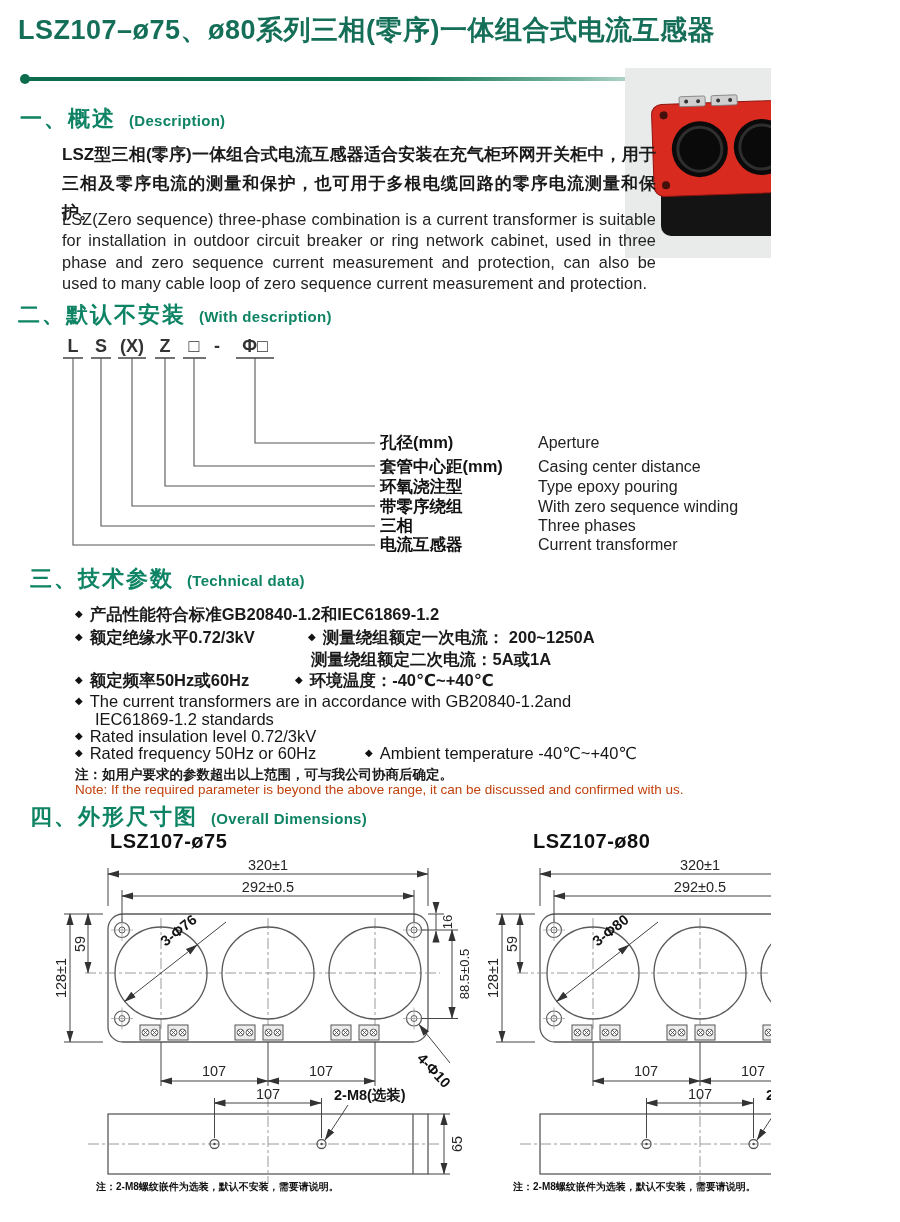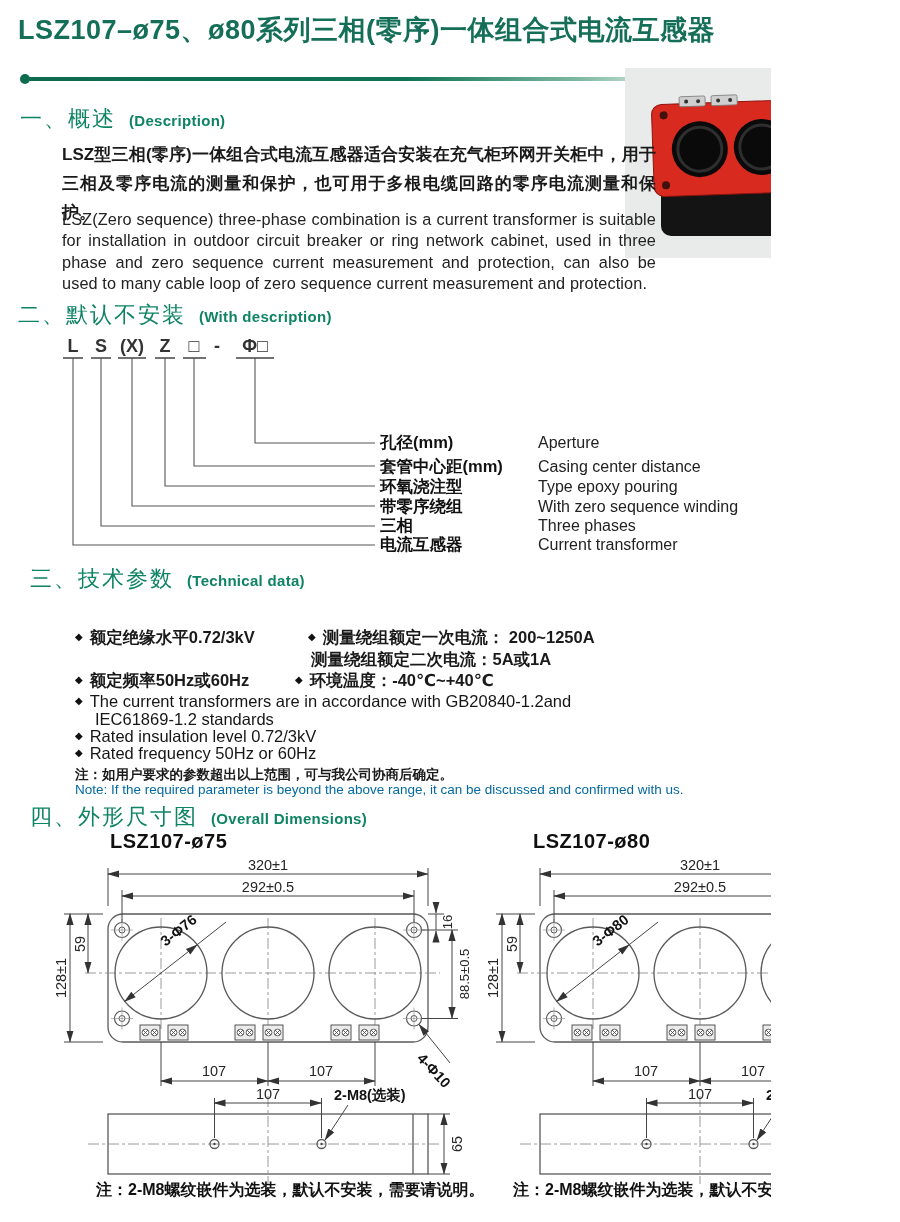--- a/index.html
+++ b/index.html
@@ -10,21 +10,21 @@
   .pg-title{position:absolute;left:18px;top:12px;font-size:27px;font-weight:bold;
             color:#156f58;letter-spacing:.5px;white-space:nowrap;}
   .pg-sub{position:absolute;left:18px;top:52px;font-size:16.5px;color:#2b2b2b;}
   .rule{position:absolute;left:20px;top:74px;width:700px;height:10px;}
   .rule .dot{position:absolute;left:0;top:0;width:10px;height:10px;border-radius:50%;background:#0d6b4e;}
   .rule .ln{position:absolute;left:8px;top:3px;width:690px;height:4px;border-radius:2px;
             background:linear-gradient(90deg,#0d6b4e 0%,#0f7454 55%,#7fb9a3 80%,rgba(255,255,255,0) 98%);}
 
   
   .sec{position:absolute;white-space:nowrap;color:#0f8465;}
-  .sec .cnh{font-size:22px;font-weight:normal;letter-spacing:2px;text-align:right;}
+  .sec .cnh{font-size:22px;font-weight:bold;letter-spacing:2px;text-align:right;}
   .sec .enh{font-size:15px;font-weight:bold;margin-left:13px;letter-spacing:.3px;}
 
   
   .para{position:absolute;left:62px;width:594px;text-align:justify;}
   .p-cn{font-size:17px;font-weight:600;line-height:29px;top:140px;}
   .p-en{font-size:16.3px;font-weight:500;line-height:21.3px;top:209px;letter-spacing:.1px;color:#222;}
 
   
   .photo{position:absolute;left:625px;top:68px;width:272px;height:190px;background:#e9ebeb;}
 
@@ -36,32 +36,32 @@
   .typ .len{font-size:16px;fill:#222;}
   .typ .k{stroke:#555;stroke-width:1.1;fill:none;}
   .typ .u{stroke:#444;stroke-width:1.4;fill:none;}
 
   
   .ti{position:absolute;font-size:16.5px;white-space:nowrap;}
   .ti.cnb{font-weight:600;}
   .ti.enb{font-weight:500;color:#161616;}
   .dm{font-size:10px;vertical-align:3px;margin-right:7px;color:#111;}
   .tnote{position:absolute;font-size:13.5px;font-weight:bold;white-space:nowrap;}
-  .tnote.en{font-weight:500;color:#0369a1;}
+  .tnote.en{font-weight:500;color:#c2410c;}
 
   
   .dwt{position:absolute;top:830px;font-size:20px;font-weight:bold;color:#101010;letter-spacing:.5px;}
   .dr{position:absolute;top:856px;}
   .dr .o{stroke:#5a5a5a;stroke-width:1.3;fill:none;}
   .dr .d{stroke:#454545;stroke-width:1;fill:none;}
   .dr .c{stroke:#8f8f8f;stroke-width:.9;fill:none;stroke-dasharray:11 3 3 3;}
   .dr text{font-size:14.5px;fill:#262626;}
   .dr .sm{font-size:13px;}
   .dr .bd{font-size:14.5px;font-weight:bold;fill:#111;}
-  .dnote{position:absolute;top:1180px;font-size:16px;font-weight:bold;white-space:nowrap;color:#111;}
+  .dnote{position:absolute;top:1180px;font-size:10px;font-weight:bold;white-space:nowrap;color:#111;}
 </style>
 </head>
 <body>
 
 <div id="page">
 
   <div class="pg-title">LSZ107–ø75、ø80系列三相(零序)一体组合式电流互感器</div>
   <div class="rule">
     <span class="dot"></span>
     <span class="ln"></span>
@@ -134,29 +134,31 @@
     <text class="len" x="483" y="162">Type epoxy pouring</text>
     <text class="len" x="483" y="182">With zero sequence winding</text>
     <text class="len" x="483" y="201">Three phases</text>
     <text class="len" x="483" y="220">Current transformer</text>
   </svg>
 
   <div class="sec" style="left:30px;top:564px;">
     <span class="cnh">三、技术参数</span><span class="enh">(Technical data)</span>
   </div>
 
+  <div class="ti cnb" style="left:75px;top:604px;"><span class="dm">◆</span><span>产品性能符合标准GB20840-1.2和IEC61869-1.2</span></div>
   <div class="ti cnb" style="left:75px;top:627px;"><span class="dm">◆</span><span>额定绝缘水平0.72/3kV</span></div>
   <div class="ti cnb" style="left:308px;top:627px;"><span class="dm">◆</span><span>测量绕组额定一次电流： 200~1250A</span></div>
   <div class="ti cnb" style="left:311px;top:649px;"><span>测量绕组额定二次电流：5A或1A</span></div>
   <div class="ti cnb" style="left:75px;top:670px;"><span class="dm">◆</span><span>额定频率50Hz或60Hz</span></div>
   <div class="ti cnb" style="left:295px;top:670px;"><span class="dm">◆</span><span>环境温度：-40℃~+40℃</span></div>
   <div class="ti enb" style="left:75px;top:692px;"><span class="dm">◆</span><span>The current transformers are in accordance with GB20840-1.2and</span></div>
   <div class="ti enb" style="left:95px;top:710px;"><span>IEC61869-1.2 standards</span></div>
   <div class="ti enb" style="left:75px;top:727px;"><span class="dm">◆</span><span>Rated  insulation level 0.72/3kV</span></div>
   <div class="ti enb" style="left:75px;top:744px;"><span class="dm">◆</span><span>Rated  frequency 50Hz or 60Hz</span></div>
+  <div class="ti enb" style="left:365px;top:744px;"><span class="dm">◆</span><span>Ambient temperature  -40℃~+40℃</span></div>
   <div class="tnote" style="left:75px;top:766px;">注：如用户要求的参数超出以上范围，可与我公司协商后确定。</div>
   <div class="tnote en" style="left:75px;top:782px;">Note: If the required parameter is beyond the above range, it can be discussed and confirmed with us.</div>
 
   <div class="sec" style="left:30px;top:802px;">
     <span class="cnh">四、外形尺寸图</span><span class="enh">(Overall  Dimensions)</span>
   </div>
 
   <div class="dwt" style="left:110px;">LSZ107-ø75</div>
   <div class="dwt" style="left:533px;">LSZ107-ø80</div>
 

